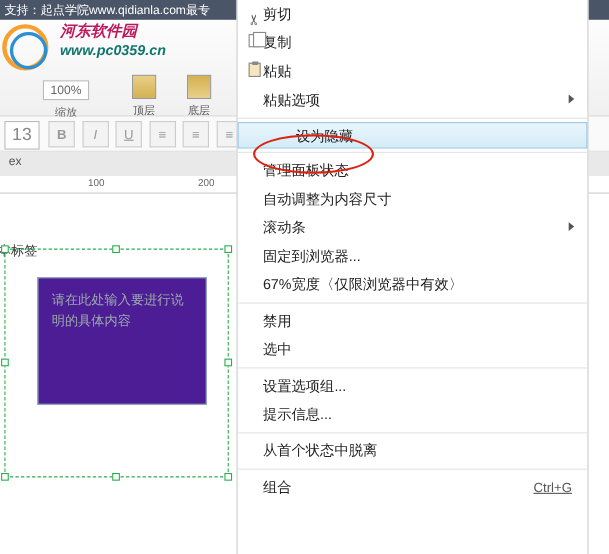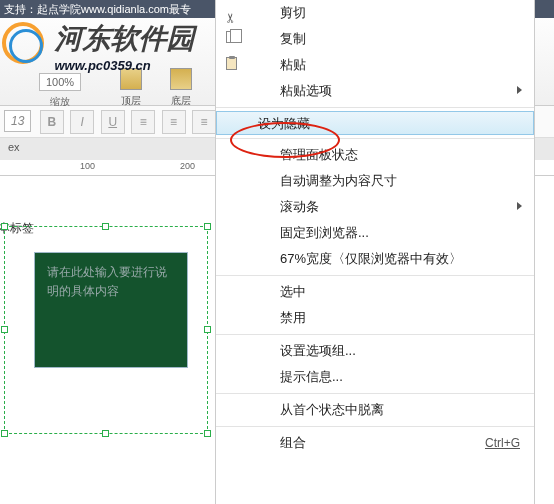--- a/index.html
+++ b/index.html
@@ -4,56 +4,56 @@
 <style>
 * { margin: 0; padding: 0; box-sizing: border-box; font-family: "Microsoft YaHei", sans-serif; }
 body { width: 554px; height: 504px; background: #fff; overflow: hidden; position: relative; }
 
 .top-bar { height: 20px; background: #4a5568; color: #fff; font-size: 11px; padding: 2px 4px; }
 
 .logo-area { position: absolute; top: 20px; left: 2px; width: 210px; height: 50px; z-index: 5; }
 .logo-circle { display: inline-block; width: 42px; height: 42px; border: 4px solid #f7a030; border-radius: 50%; position: relative; top: 2px; }
 .logo-circle::before { content: ""; position: absolute; width: 28px; height: 28px; border: 3px solid #2b8fd6; border-radius: 50%; top: 3px; left: 3px; }
 .logo-text { display: inline-block; vertical-align: top; margin-left: 6px; }
-.logo-text .main { color: #404040; font-size: 28px; font-weight: bold; font-style: italic; text-align: center; }
-.logo-text .sub { color: #0f172a; font-size: 13px; font-weight: bold; font-style: italic; }
+.logo-text .main { color: #be185d; font-size: 14px; font-weight: bold; font-style: italic; }
+.logo-text .sub { color: #0f766e; font-size: 13px; font-weight: bold; font-style: italic; }
 
 .toolbar { position: absolute; top: 18px; left: 0; right: 0; height: 88px; background: linear-gradient(#fdfdfd,#f0f0f0); border-bottom: 1px solid #ccc; z-index: 1; }
 .tb-section { position: absolute; top: 55px; font-size: 10px; color: #666; text-align: center; }
 .tb-zoom { left: 30px; width: 60px; }
 .tb-zoom .val { background: #fff; border: 1px solid #bbb; padding: 2px 6px; font-size: 11px; display: inline-block; margin-bottom: 4px; }
 .tb-btn { position: absolute; top: 50px; width: 42px; text-align: center; font-size: 10px; color: #555; }
 .tb-top { left: 110px; } .tb-bot { left: 160px; }
 .tb-icon { width: 22px; height: 22px; margin: 0 auto 4px; }
 .icon-top { background: linear-gradient(#e8d088,#d4b050); border: 1px solid #999; position: relative; }
 .icon-bot { background: linear-gradient(#d4b050,#e8d088); border: 1px solid #999; }
 
 .format-bar { position: absolute; top: 106px; left: 0; right: 0; height: 32px; background: #fafafa; border-bottom: 1px solid #ddd; padding: 4px; z-index: 1; }
-.fb-input { display: inline-block; border: 1px solid #bbb; background: #fff; padding: 3px 6px; font-size: 12px; margin-right: 2px; color: #888; font-style: italic; }
+.fb-input { display: inline-block; border: 1px solid #bbb; background: #fff; padding: 3px 6px; font-size: 16px; margin-right: 2px; color: #888; }
 .fb-btn { display: inline-block; border: 1px solid #ccc; background: #f3f3f3; width: 24px; height: 24px; text-align: center; line-height: 22px; font-size: 12px; color: #999; margin-left: 2px; vertical-align: top; }
 .fb-btn.b { font-weight: bold; } .fb-btn.i { font-style: italic; } .fb-btn.u { text-decoration: underline; }
 
 .tab-row { position: absolute; top: 138px; left: 0; right: 0; height: 22px; background: #e9e9e9; font-size: 11px; padding: 3px 8px; color: #555; z-index: 1; }
 
 .ruler { position: absolute; top: 160px; left: 0; right: 0; height: 16px; background: #fff; border-bottom: 1px solid #ccc; font-size: 9px; color: #666; z-index: 1; }
 .ruler span { position: absolute; top: 1px; }
 
 .canvas { position: absolute; top: 176px; left: 0; width: 215px; bottom: 0; background: #fff; }
 .sel-outer { position: absolute; top: 50px; left: 4px; width: 204px; height: 208px; border: 1px dashed #2aae4a; }
 .sel-handle { position: absolute; width: 7px; height: 7px; background: #fff; border: 1px solid #2aae4a; }
 .h-tl { top: -4px; left: -4px; } .h-tm { top: -4px; left: 50%; margin-left: -4px; } .h-tr { top: -4px; right: -4px; }
 .h-ml { top: 50%; left: -4px; margin-top: -4px; } .h-mr { top: 50%; right: -4px; margin-top: -4px; }
 .h-bl { bottom: -4px; left: -4px; } .h-bm { bottom: -4px; left: 50%; margin-left: -4px; } .h-br { bottom: -4px; right: -4px; }
 .label-txt { position: absolute; top: 44px; left: -2px; font-size: 12px; color: #333; }
-.text-box { position: absolute; top: 76px; left: 34px; width: 154px; height: 116px; border: 1px solid #9fb8c9; background: #14532d; padding: 10px 12px; font-size: 12px; color: #9aa; line-height: 1.6; }
+.text-box { position: absolute; top: 76px; left: 34px; width: 154px; height: 116px; border: 1px solid #9fb8c9; background: #4c1d95; padding: 10px 12px; font-size: 12px; color: #9aa; line-height: 1.6; }
 
 .context-menu { position: absolute; top: 0; left: 215px; width: 320px; height: 504px; background: #fff; border-left: 1px solid #ccc; border-right: 1px solid #ccc; font-size: 13px; color: #222; z-index: 10; }
-.cm-item { height: 26px; line-height: 26px; padding-left: 64px; position: relative; cursor: default; }
+.cm-item { height: 26px; line-height: 26px; padding-left: 23px; position: relative; cursor: default; }
 .cm-item.sep { height: 0; border-top: 1px solid #e3e3e3; margin: 3px 0; padding: 0; }
-.cm-item.hl { background: linear-gradient(#eaf5fb,#d4ecf8); border: 1px solid #93c8e8; height: 24px; line-height: 24px; padding-left: 41px; }
+.cm-item.hl { background: linear-gradient(#eaf5fb,#d4ecf8); border: 1px solid #93c8e8; height: 24px; line-height: 24px; padding-left: 52px; }
 .cm-item .arrow { position: absolute; right: 12px; top: 8px; width: 0; height: 0; border-left: 5px solid #555; border-top: 4px solid transparent; border-bottom: 4px solid transparent; }
 .cm-item .shortcut { position: absolute; right: 14px; color: #555; font-size: 12px; text-decoration: underline; }
 .cm-icon { position: absolute; left: 10px; top: 5px; width: 16px; height: 16px; }
 .ic-cut::before { content: "✂"; font-size: 13px; color: #555; position: absolute; transform: rotate(-90deg); }
 .ic-copy { border: 1px solid #888; width: 10px; height: 12px; background: #fff; }
 .ic-copy::after { content: ""; position: absolute; border: 1px solid #888; width: 10px; height: 12px; background: #fff; top: -3px; left: 3px; }
 .ic-paste { border: 1px solid #888; width: 11px; height: 13px; background: #f5e6c0; }
 .ic-paste::before { content: ""; position: absolute; top: -2px; left: 2px; width: 6px; height: 3px; background: #888; border-radius: 1px; }
 
 .red-oval { position: absolute; top: 122px; left: 230px; width: 110px; height: 36px; border: 2px solid #d21; border-radius: 50%; z-index: 20; pointer-events: none; }
@@ -132,22 +132,22 @@
   <div class="cm-item"><span>粘贴选项</span><span class="arrow"></span></div>
   <div class="cm-item sep"></div>
   <div class="cm-item hl"><span>设为隐藏</span></div>
   <div class="cm-item sep"></div>
   <div class="cm-item"><span>管理面板状态</span></div>
   <div class="cm-item"><span>自动调整为内容尺寸</span></div>
   <div class="cm-item"><span>滚动条</span><span class="arrow"></span></div>
   <div class="cm-item"><span>固定到浏览器...</span></div>
   <div class="cm-item"><span>67%宽度〈仅限浏览器中有效〉</span></div>
   <div class="cm-item sep"></div>
+  <div class="cm-item"><span>禁用</span></div>
   <div class="cm-item"><span>选中</span></div>
-  <div class="cm-item"><span>禁用</span></div>
   <div class="cm-item sep"></div>
   <div class="cm-item"><span>设置选项组...</span></div>
   <div class="cm-item"><span>提示信息...</span></div>
   <div class="cm-item sep"></div>
   <div class="cm-item"><span>从首个状态中脱离</span></div>
   <div class="cm-item sep"></div>
   <div class="cm-item"><span>组合</span><span class="shortcut">Ctrl+G</span></div>
 </div>
 
 <div class="red-oval"></div>

